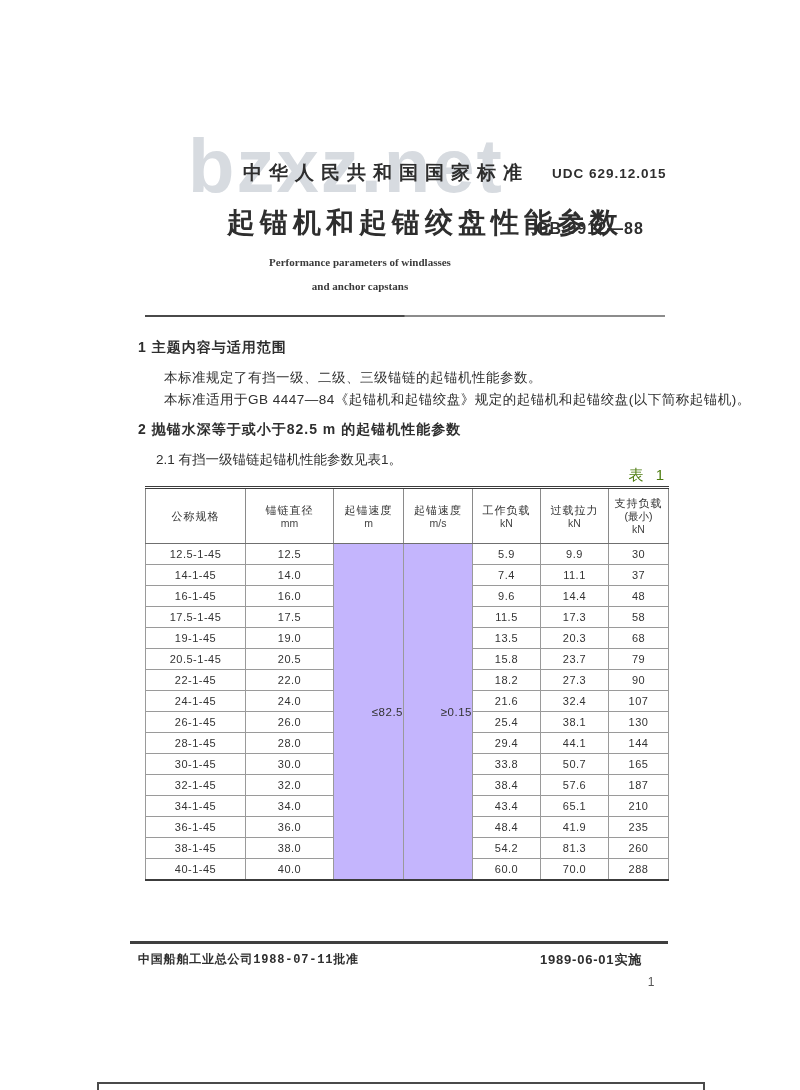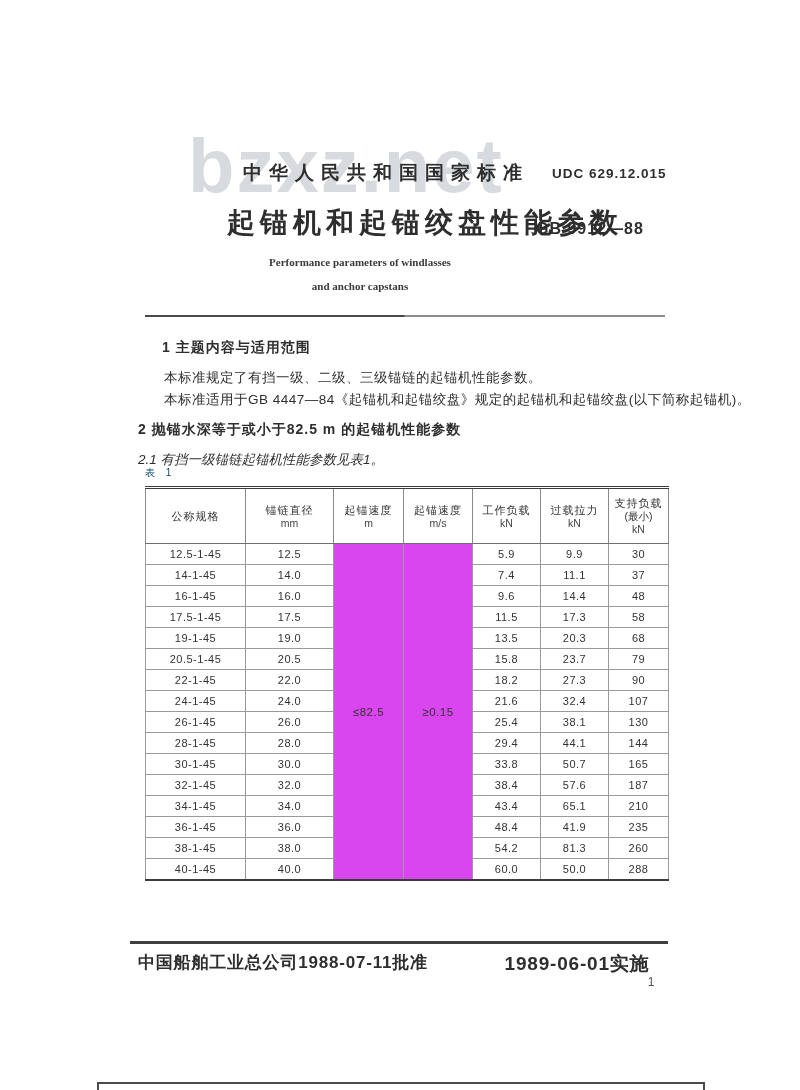--- a/index.html
+++ b/index.html
@@ -19,50 +19,50 @@
   .udc{left:552px;top:166px;font-size:13.5px;font-weight:bold;letter-spacing:1px;z-index:2;}
   .title-cn{left:227px;top:204px;font-size:28px;font-weight:bold;letter-spacing:5px;z-index:2;text-align:right;}
   .std-no{left:536px;top:220px;font-size:16px;font-weight:bold;letter-spacing:1px;z-index:2;}
   .title-en{left:130px;top:256px;width:460px;text-align:center;
     font-family:"Liberation Serif","DejaVu Serif",serif;font-weight:bold;font-size:11px;color:#3a3a3a;z-index:2;}
   .title-en2{top:280px;}
   .rule-top{left:145px;top:315px;width:520px;height:2px;background:#8c8c8c;
     box-shadow:260px 0 0 -0.5px #4a4a4a inset;z-index:2;}
   
   .sec-h{font-size:14px;font-weight:bold;letter-spacing:1px;}
-  .s1h{left:138px;top:339px;margin-left:24px;}
+  .s1h{left:138px;top:339px;}
   .para{font-size:13.5px;letter-spacing:0.5px;}
   .p1{left:164px;top:369px;}
   .p2{left:164px;top:391px;}
   .s2h{left:138px;top:421px;}
-  .s21{left:138px;top:451px;font-size:13.5px;font-style:italic;}
-  .tcap{left:145px;top:466px;width:523px;text-align:left;font-size:10px;letter-spacing:4px;color:#0c4a6e;}
+  .s21{left:156px;top:451px;font-size:13.5px;}
+  .tcap{left:145px;top:466px;width:523px;text-align:right;font-size:15px;letter-spacing:4px;color:#4d7c0f;}
   
   .tblwrap{left:145px;top:486px;z-index:2;}
   table{border-collapse:collapse;table-layout:fixed;width:523px;background:transparent;}
   table, tr, td, th{font-size:11px;color:#333;}
   thead th{
     height:54px;font-weight:normal;vertical-align:middle;text-align:center;
     border:1px solid #8a8a8a;padding:0;
   }
   tbody td{
     height:20px;text-align:center;vertical-align:middle;
     border:1px solid #9a9a9a;padding:0;letter-spacing:0.5px;
   }
   table{border-top:3px double #3c3c3c;border-bottom:2px solid #3c3c3c;
         border-left:1px solid #8a8a8a;border-right:1px solid #8a8a8a;}
   thead th{border-bottom:1px solid #6f6f6f;}
   .h-title{font-size:11px;letter-spacing:1px;line-height:14px;}
   .h-sub{font-size:10.5px;line-height:13px;}
   .h-unit{font-size:10.5px;line-height:13px;color:#444;}
-  td.merged{font-size:11.5px;letter-spacing:0.5px;background:#d946ef;}
+  td.merged{font-size:11.5px;letter-spacing:0.5px;background:#c4b5fd;text-align:right;}
   
   .rule-bottom{left:130px;top:941px;width:538px;height:2.5px;background:#3f3f3f;z-index:2;}
-  .approval{left:138px;top:951px;font-size:17px;font-weight:bold;letter-spacing:0.8px;}
-  .impl{left:468px;top:951px;width:218px;text-align:center;font-size:19px;font-weight:bold;letter-spacing:0.8px;}
+  .approval{left:138px;top:951px;font-size:12px;font-weight:bold;letter-spacing:0.8px;font-family:Liberation Mono, monospace;}
+  .impl{left:424px;top:951px;width:218px;text-align:right;font-size:13px;font-weight:bold;letter-spacing:0.8px;}
   .pageno{left:640px;top:975px;width:22px;text-align:center;font-size:12px;color:#555;}
   
   .next-page-box{
     left:97px;top:1082px;width:604px;height:10px;
     border-top:2px solid #4a4a4a;border-left:2px solid #4a4a4a;border-right:2px solid #4a4a4a;
     z-index:2;
   }
 </style>
 </head>
 <body>
@@ -233,21 +233,21 @@
           <td>38-1-45</td>
           <td>38.0</td>
           <td>54.2</td>
           <td>81.3</td>
           <td>260</td>
         </tr>
         <tr>
           <td>40-1-45</td>
           <td>40.0</td>
           <td>60.0</td>
-          <td>50.0</td>
+          <td>70.0</td>
           <td>288</td>
         </tr>
       </tbody>
   </table>
 </div>
 
 <div class="abs rule-bottom"></div>
 <div class="abs approval">中国船舶工业总公司1988-07-11批准</div>
 <div class="abs impl">1989-06-01实施</div>
 <div class="abs pageno">1</div>

